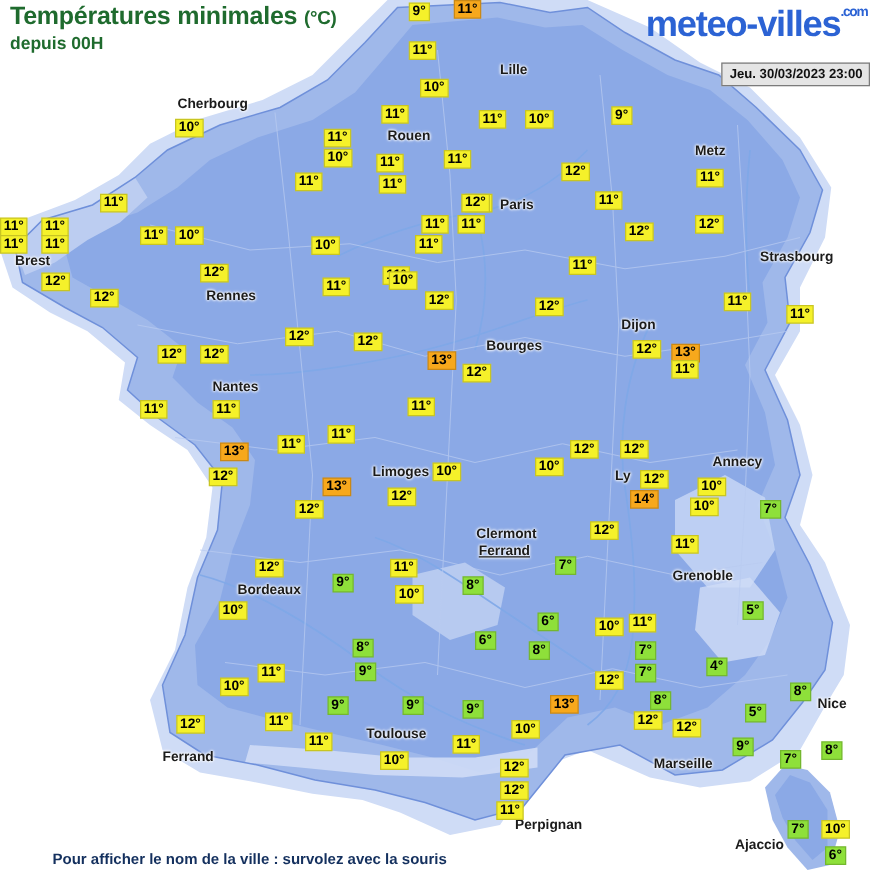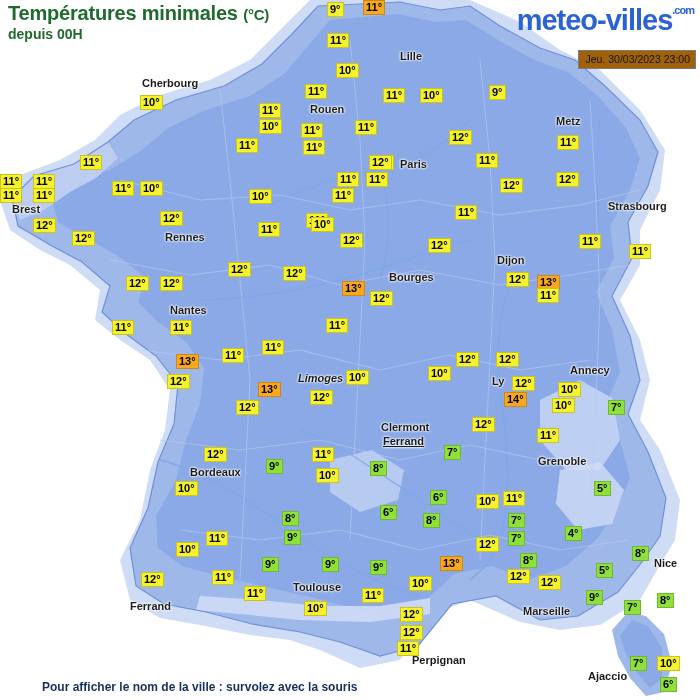--- a/index.html
+++ b/index.html
@@ -26,22 +26,22 @@
 
   .brand{
     position:absolute;right:6px;top:4px;z-index:40;
     font-size:29px;font-weight:bold;color:#2c63d4;
     letter-spacing:-1px;white-space:nowrap;
   }
   .brand .dotcom{font-size:11px;color:#2c63d4;vertical-align:top;}
 
   .datebox{
     position:absolute;right:4px;top:50px;z-index:40;
-    border:1px solid #7b7b7b;background:#a16207;
-    font-size:10.5px;color:#111;font-weight:normal;
+    border:1px solid #7b7b7b;background:#e5e5e5;
+    font-size:10.5px;color:#111;font-weight:bold;
     padding:2px 5px 3px 6px;
     white-space:nowrap;
   }
 
   .footer{
     position:absolute;left:22px;bottom:6px;z-index:40;
     font-size:12px;font-weight:bold;color:#14305e;margin-left:20px;
   }
 
   
@@ -154,21 +154,21 @@
       <div class="city" style="left: 400px; top: 50px;">Lille</div>
       <div class="city" style="left: 310px; top: 103px;">Rouen</div>
       <div class="city" style="left: 556px; top: 115px;">Metz</div>
       <div class="city" style="left: 400px; top: 158px;">Paris</div>
       <div class="city" style="left: 12px; top: 203px;">Brest</div>
       <div class="city" style="left: 608px; top: 200px;">Strasbourg</div>
       <div class="city" style="left: 165px; top: 231px;">Rennes</div>
       <div class="city" style="left: 373px; top: 271px; padding-left: 16px;">Bourges</div>
       <div class="city" style="left: 497px; top: 254px;">Dijon</div>
       <div class="city" style="left: 170px; top: 304px;">Nantes</div>
-      <div class="city" style="left: 298px; top: 372px; font-style: italic;">Limoges</div>
+      <div class="city" style="left: 298px; top: 372px;">Limoges</div>
       <div class="city" style="left: 570px; top: 364px;">Annecy</div>
       <div class="city" style="left: 492px; top: 375px;">Ly</div>
       <div class="city" style="left: 381px; top: 421px;">Clermont</div>
       <div class="city" style="left: 383px; top: 435px; text-decoration: underline;">Ferrand</div>
       <div class="city" style="left: 538px; top: 455px;">Grenoble</div>
       <div class="city" style="left: 190px; top: 466px;">Bordeaux</div>
       <div class="city" style="left: 654px; top: 557px;">Nice</div>
       <div class="city" style="left: 293px; top: 581px;">Toulouse</div>
       <div class="city" style="left: 130px; top: 600px;">Ferrand</div>
       <div class="city" style="left: 523px; top: 605px;">Marseille</div>

